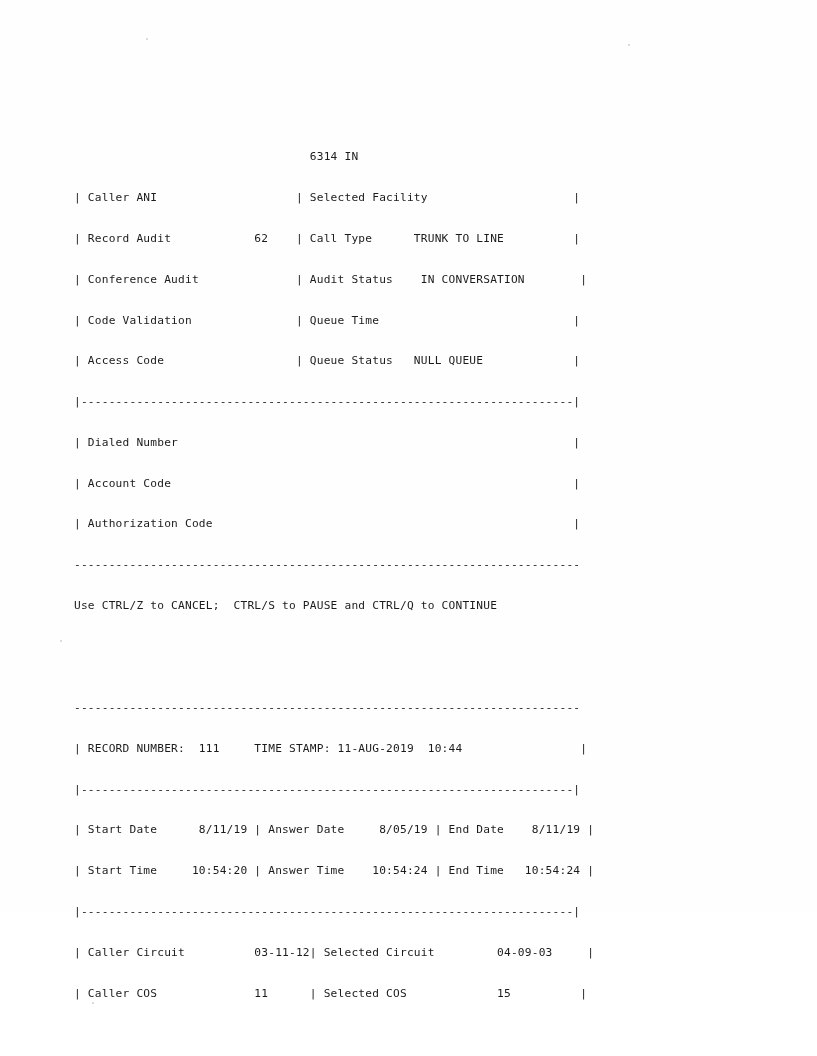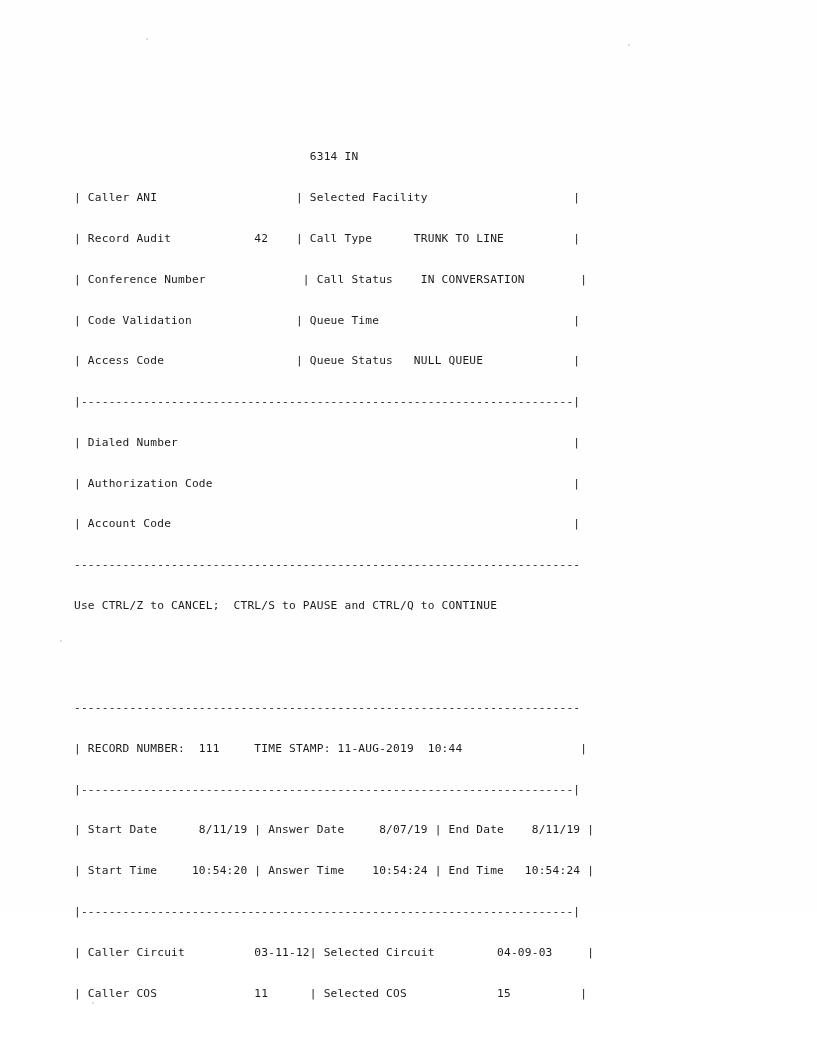--- a/index.html
+++ b/index.html
@@ -49,37 +49,37 @@
 </head>
 <body>
 
 <div class="page">
 
   <div class="sheet">
 
     
     <div class="line">                                  6314 IN                                </div>
     <div class="line">| Caller ANI                    | Selected Facility                     |</div>
-    <div class="line">| Record Audit            42    | Call Type      TRUNK TO LINE          |</div>
-    <div class="line">| Conference Number              | Call Status    IN CONVERSATION        |</div>
+    <div class="line">| Record Audit            62    | Call Type      TRUNK TO LINE          |</div>
+    <div class="line">| Conference Audit              | Audit Status    IN CONVERSATION        |</div>
     <div class="line">| Code Validation               | Queue Time                            |</div>
     <div class="line">| Access Code                   | Queue Status   NULL QUEUE             |</div>
     <div class="line">|-----------------------------------------------------------------------|</div>
     <div class="line">| Dialed Number                                                         |</div>
+    <div class="line">| Account Code                                                          |</div>
     <div class="line">| Authorization Code                                                    |</div>
-    <div class="line">| Account Code                                                          |</div>
     <div class="line">-------------------------------------------------------------------------</div>
     <div class="line">Use CTRL/Z to CANCEL;  CTRL/S to PAUSE and CTRL/Q to CONTINUE</div>
     <div class="line spacer"></div>
 
     
     <div class="line">-------------------------------------------------------------------------</div>
     <div class="line">| RECORD NUMBER:  111     TIME STAMP: 11-AUG-2019  10:44                 |</div>
     <div class="line">|-----------------------------------------------------------------------|</div>
-    <div class="line">| Start Date      8/11/19 | Answer Date     8/07/19 | End Date    8/11/19 |</div>
+    <div class="line">| Start Date      8/11/19 | Answer Date     8/05/19 | End Date    8/11/19 |</div>
     <div class="line">| Start Time     10:54:20 | Answer Time    10:54:24 | End Time   10:54:24 |</div>
     <div class="line">|-----------------------------------------------------------------------|</div>
     <div class="line">| Caller Circuit          03-11-12| Selected Circuit         04-09-03     |</div>
     <div class="line">| Caller COS              11      | Selected COS             15          |</div>
     
     
     
     
     
     

